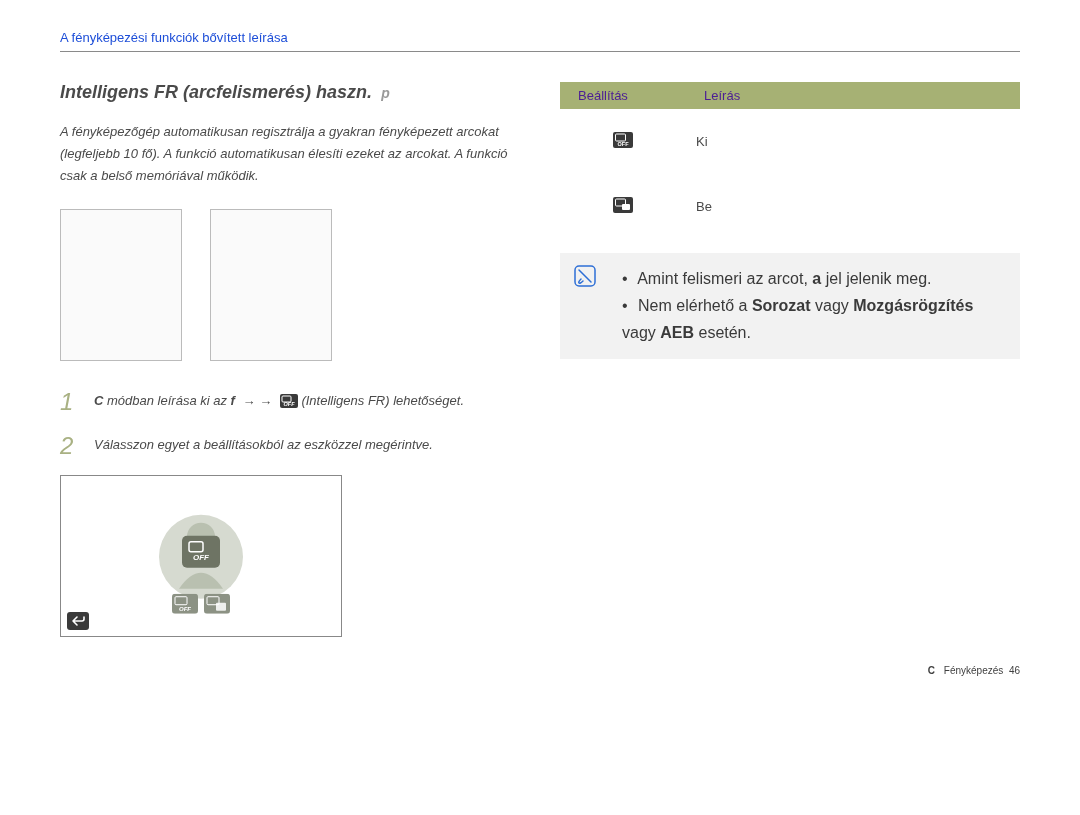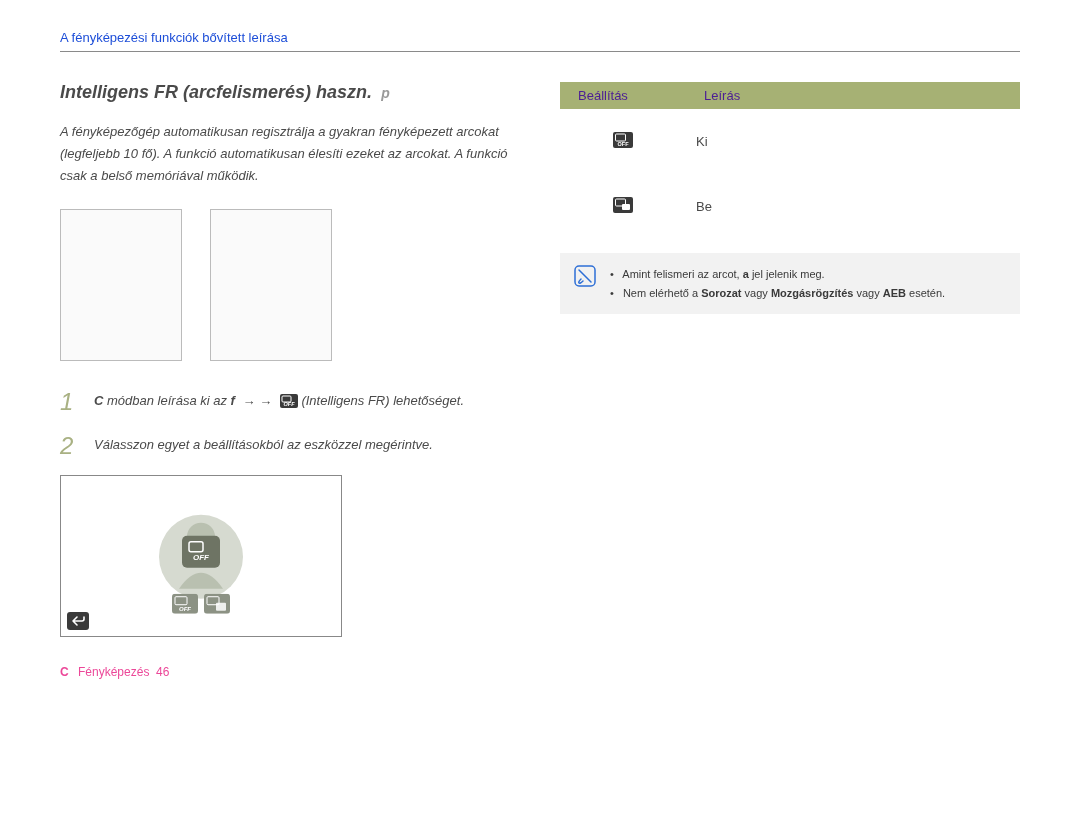--- a/index.html
+++ b/index.html
@@ -148,44 +148,44 @@
   table.settings td {
     padding: 23px 10px;
     color: #4a4a4a;
   }
   table.settings td.iconcell {
     width: 38px;
     text-align: center;
   }
   .note-box {
     display: flex;
-    gap: 14px;
+    gap: 26px;
     background: #f2f2f2;
     padding: 12px 14px;
-    font-size: 11px;
+    font-size: 16px;
     color: #3a3a3a;
     line-height: 1.7em;
   }
   .note-icon {
     flex: 0 0 22px;
     height: 22px;
     border-radius: 4px;
     display: flex;
     align-items: center;
     justify-content: center;
   }
   .note-icon svg { display:block; }
   .note-lines .dot::before {
     content: "•";
     margin-right: 6px;
   }
   .footer {
-    text-align: left;
-    font-size: 12px;
-    color: #ec4899;
+    text-align: right;
+    font-size: 10px;
+    color: #404040;
     margin-top: 28px;
   }
   .footer .mode-letter {
     font-weight: 700;
     margin-right: 6px;
   }
   .bold-mid { font-weight: 700; }
 </style>
 </head>
 <body>

